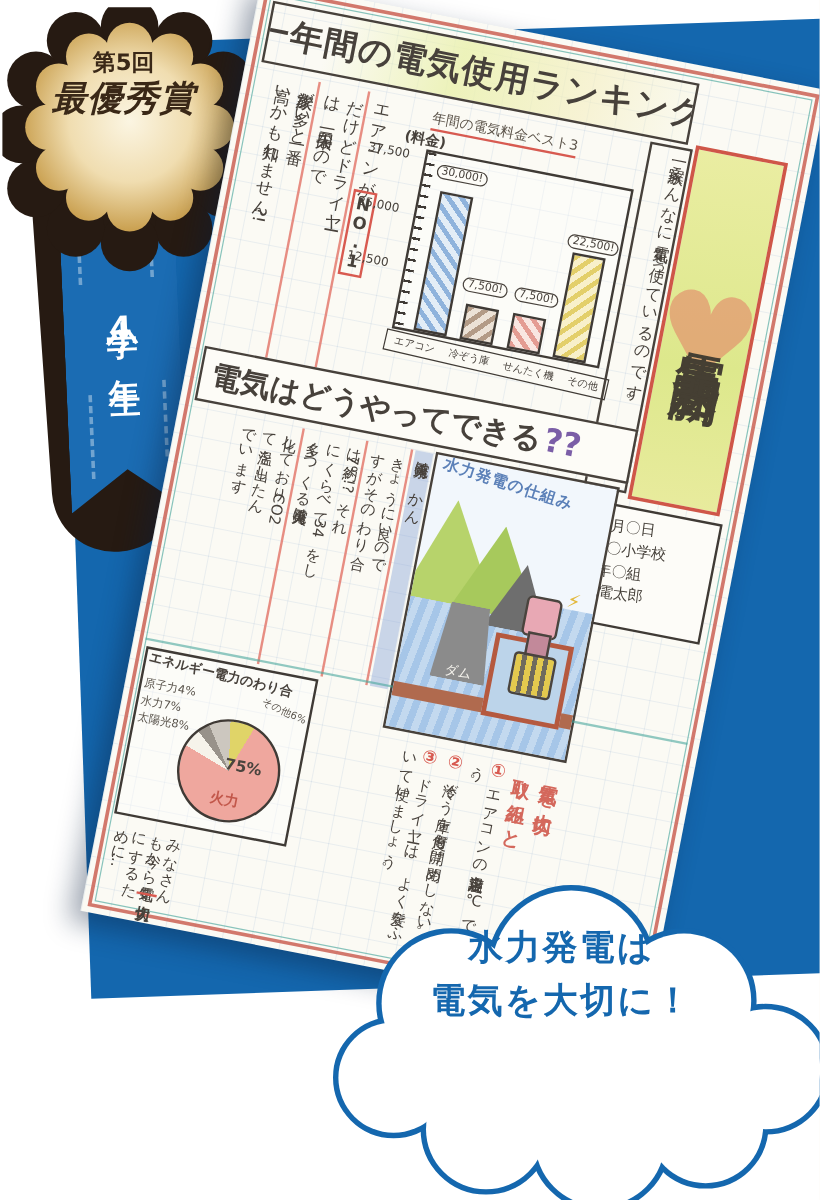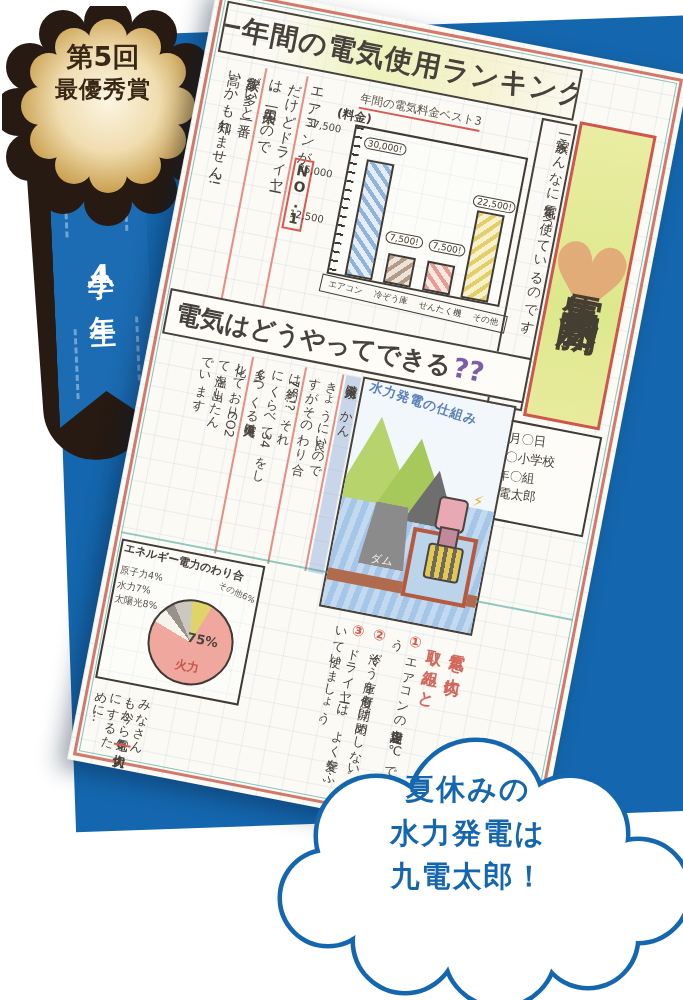--- a/index.html
+++ b/index.html
@@ -12,22 +12,22 @@
   .backdrop{
     position:absolute;left:62px;top:26px;width:660px;height:795px;
     background:#1467ae;transform:rotate(-2deg);
   }
   
   .badge{position:absolute;left:2px;top:6px;width:214px;height:224px;z-index:3;}
   .badge-text{
     position:absolute;left:0;top:40px;width:206px;text-align:center;z-index:4;
     color:#3a2817;font-weight:bold;line-height:1.28;
   }
-  .badge-text .l1{font-size:27px;}
-  .badge-text .l2{font-size:23px;letter-spacing:1px;}
+  .badge-text .l1{font-size:19px;}
+  .badge-text .l2{font-size:29px;letter-spacing:1px;font-style:italic;}
   .badge-text .l3{font-size:27px;letter-spacing:2px;}
   
   .ribbon-shadow{
     position:absolute;left:36px;top:150px;width:106px;height:310px;z-index:1;
     background:#261a12;border-radius:0 0 52px 52px;transform:rotate(-4deg);
   }
   .ribbon{
     position:absolute;left:54px;top:158px;width:96px;height:268px;z-index:2;
     background:#1b6cb3;transform:rotate(-2.5deg);
     clip-path:polygon(0 0,100% 0,100% 100%,50% 87%,0 100%);
@@ -411,16 +411,15 @@
     <circle cx="208" cy="84" r="66"></circle>
     <circle cx="302" cy="110" r="56"></circle>
     <circle cx="370" cy="167" r="50"></circle>
     <circle cx="60" cy="174" r="46"></circle>
     <circle cx="137" cy="217" r="50"></circle>
     <circle cx="232" cy="227" r="54"></circle>
     <circle cx="320" cy="214" r="48"></circle>
   </g>
 </svg>
 <div class="cloud-text">
-  <div>夏休みの</div>
   <div>水力発電は</div>
-  <div>九電太郎！</div>
+  <div>電気を大切に！</div>
 </div>
 
 </body></html>

